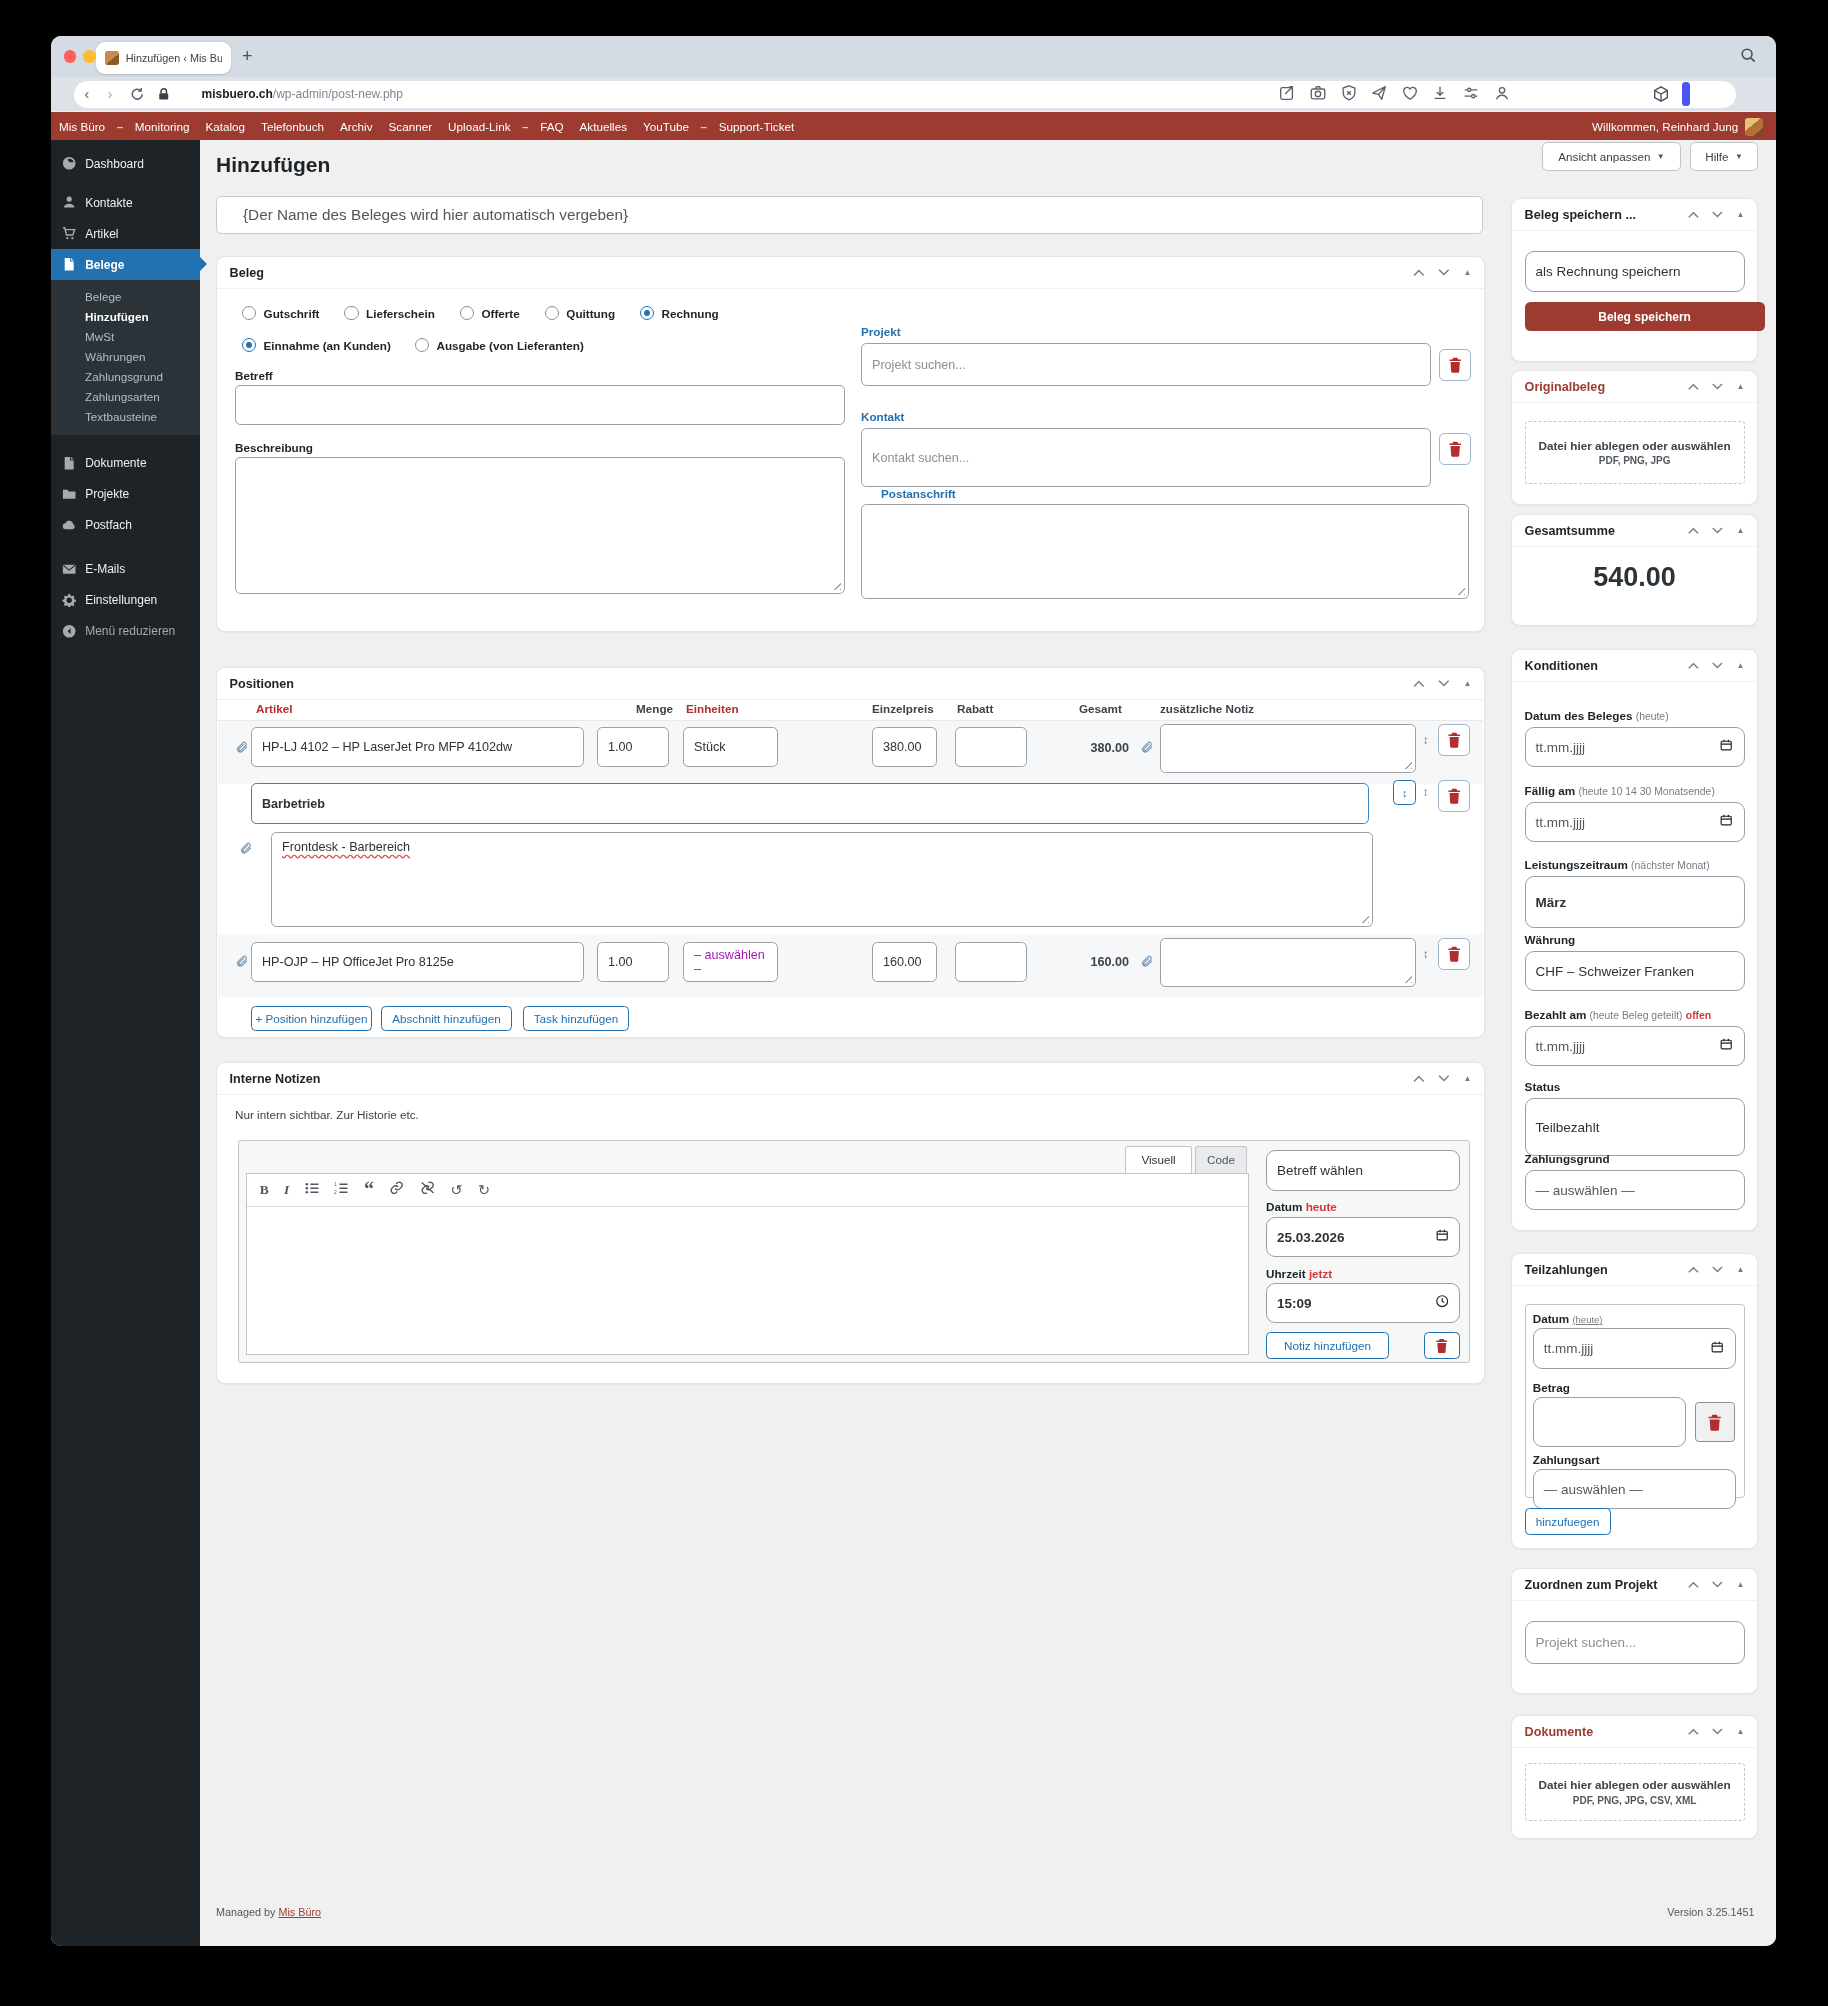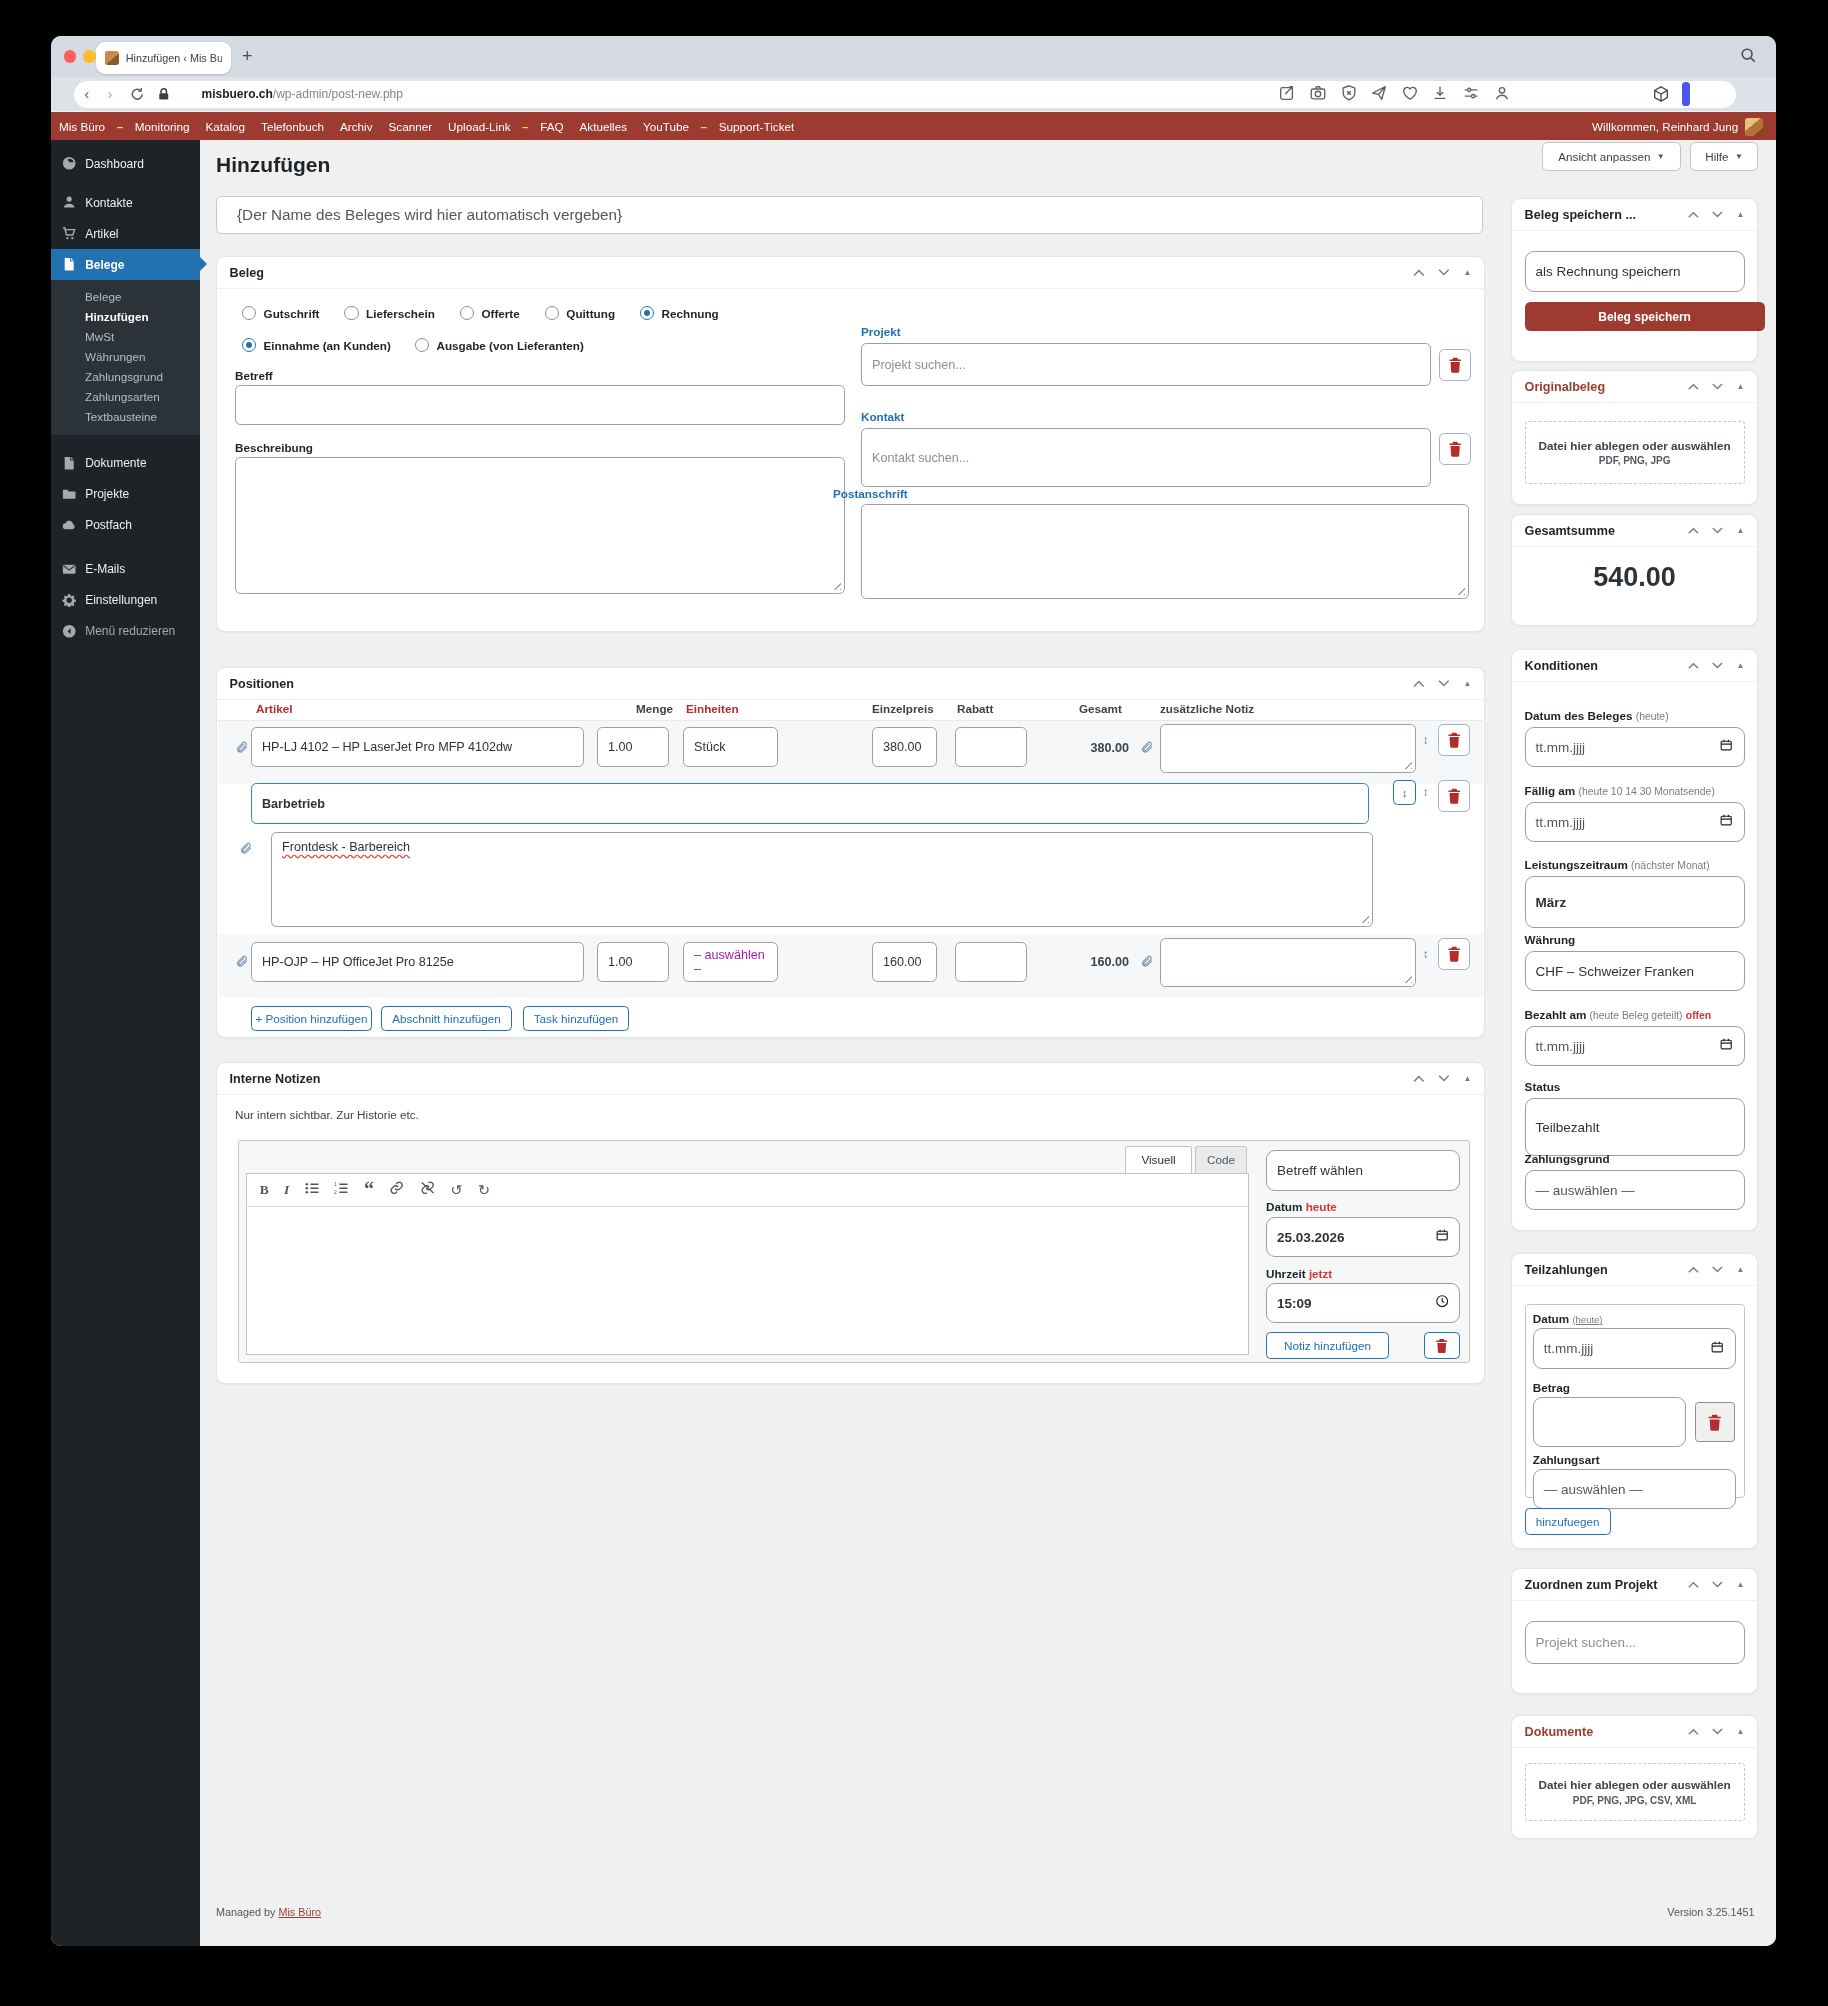--- a/index.html
+++ b/index.html
@@ -34,21 +34,21 @@
   .side-item.active::after{content:"";position:absolute;right:-7.2px;top:50%;margin-top:-7.2px;border:7.2px solid transparent;border-left-color:#2271b1;border-right:0;}
   .submenu{background:#2c3338;padding:6.3px 0 9px 0;}
   .sub-item{height:20px;display:flex;align-items:center;padding:0 10.8px 0 34px;color:#b6bcc9;font-size:11.7px;}
   .sub-item.current{color:#fff;font-weight:700;}
   .spacer9{height:8px;}.spacer14{height:12.6px;}
   
   .content{position:absolute;left:149px;top:104px;right:0;bottom:0;background:#f0f0f1;overflow:hidden;}
   .h1{position:absolute;left:16px;top:12.6px;font-size:21px;font-weight:700;color:#1d2327;}
   .topbtn{position:absolute;height:29px;background:#fff;border:0.9px solid #c3c4c7;border-radius:5.4px;display:flex;align-items:center;justify-content:center;gap:6.3px;font-size:11.7px;color:#3c434a;box-sizing:border-box;}
   .caret{font-size:8px;color:#50575e;}
-  .titleinput{position:absolute;left:16px;top:56px;width:1267px;height:38px;background:#fff;border:0.9px solid #c5c9cd;border-radius:5.4px;display:flex;align-items:center;padding:0 20px;font-size:15.3px;color:#50575e;box-sizing:border-box;}
+  .titleinput{position:absolute;left:16px;top:56px;width:1267px;height:38px;background:#fff;border:0.9px solid #c5c9cd;border-radius:5.4px;display:flex;align-items:center;padding:0 26px;font-size:15.3px;color:#50575e;box-sizing:border-box;}
   .panel{position:absolute;background:#fff;border:0.9px solid #e3e5e8;border-radius:9px;box-shadow:0 0.9px 1.8px rgba(0,0,0,.05);}
   .ph-head{height:32px;border-bottom:0.9px solid #f0f0f1;display:flex;align-items:center;padding:0 12.6px;font-weight:700;font-size:12.6px;color:#1d2327;box-sizing:border-box;}
   .ph-head.red{color:#9d3b30;}
   .picons{margin-left:auto;display:flex;gap:13.5px;align-items:center;}
   .pic{display:flex;align-items:center;}
   .tri{font-size:8px;color:#787c82;}
   .lbl{position:absolute;font-size:11.7px;font-weight:700;color:#1d2327;}
   .bluelbl{position:absolute;font-size:11.7px;font-weight:700;color:#2271b1;}
   .hint{font-weight:400;color:#787c82;font-size:10.4px;}
   .redtxt{color:#d63638;font-weight:700;}
@@ -373,21 +373,21 @@
           </div>
       <div class="bluelbl" style="left:644px;top:153px;">Kontakt</div>
       <div class="inp" style="left:644px;top:171px;width:570px;height:59px;">
             <span class="ph">Kontakt suchen...</span>
           </div>
       <div class="trashbtn" style="left:1222px;top:176px;width:32px;height:32px;">
             <svg width="14.4" height="16" viewBox="0 0 20 22" fill="#b32d2e">
               <path d="M7 1h6l1 2.5h4v2H2v-2h4zM3.5 7h13l-.9 13a2 2 0 0 1-2 1.9H6.4a2 2 0 0 1-2-1.9z"></path>
             </svg>
           </div>
-      <div class="bluelbl" style="left:616px;top:230px;">Postanschrift</div>
+      <div class="bluelbl" style="left:664px;top:230px;">Postanschrift</div>
       <div class="inp ta rs" style="left:644px;top:247px;width:608px;height:95px;"></div>
     </div>
 
     <div class="panel" style="left:16px;top:527px;width:1267px;height:369px;">
       <div class="ph-head">
             <span>Positionen</span>
         <span class="picons">
           <span class="pic">
                 <svg width="11.7" height="7.2" viewBox="0 0 14 9" fill="none" stroke="#787c82" stroke-width="1.8">
                   <path d="M1 8l6-6 6 6"></path>

